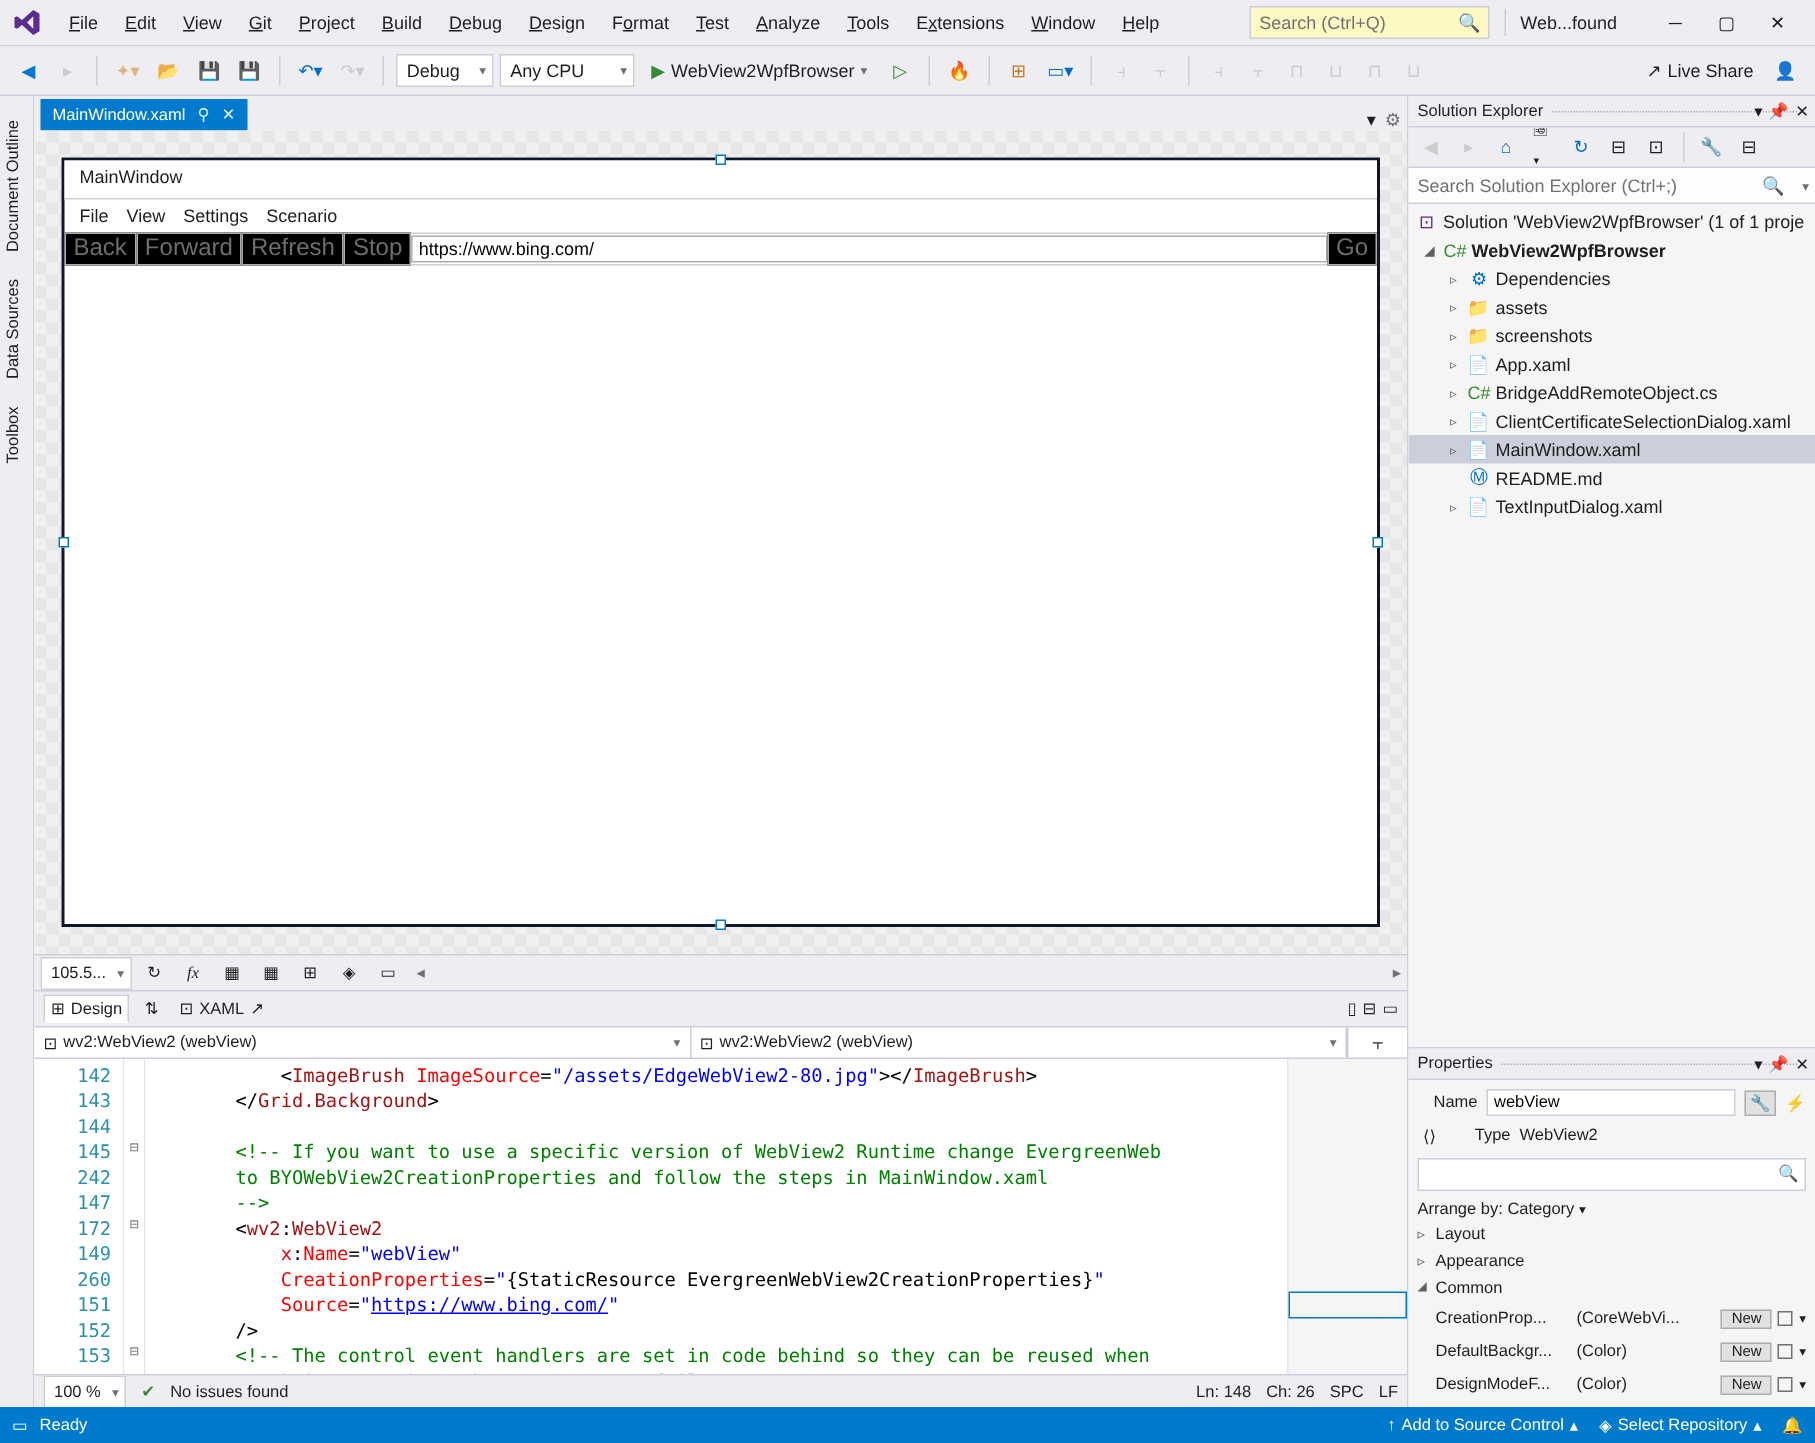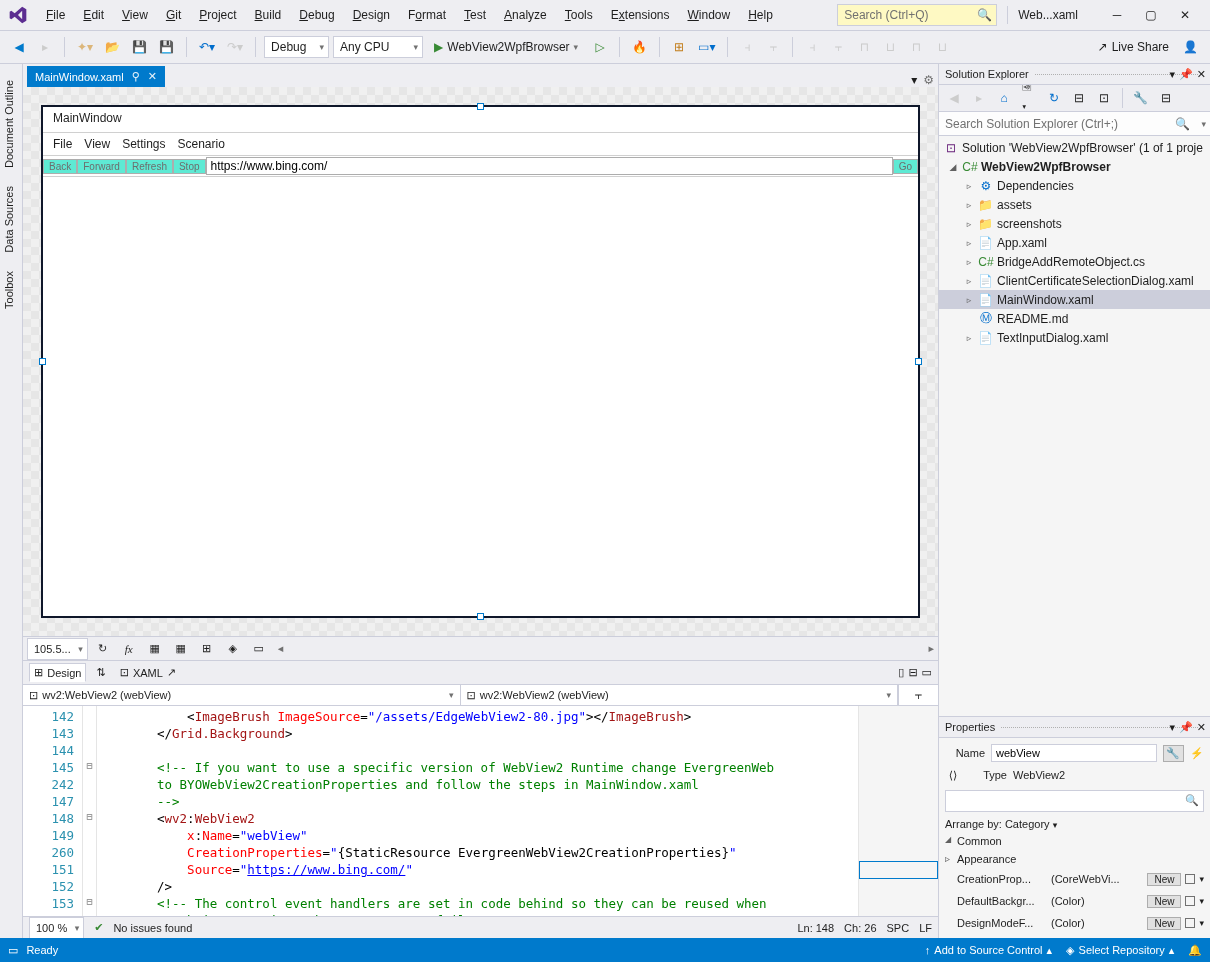--- a/index.html
+++ b/index.html
@@ -42,21 +42,21 @@
 
 
 .designer { flex: 1; background: #f0f0f0; position: relative; overflow: hidden; }
 .checker { position: absolute; inset: 0;
   background-image: linear-gradient(45deg,#e6e6e6 25%,transparent 25%),linear-gradient(-45deg,#e6e6e6 25%,transparent 25%),linear-gradient(45deg,transparent 75%,#e6e6e6 75%),linear-gradient(-45deg,transparent 75%,#e6e6e6 75%);
   background-size: 16px 16px; background-position: 0 0,0 8px,8px -8px,-8px 0; }
 .design-canvas { position: absolute; left: 18px; top: 18px; right: 18px; bottom: 18px; background: #fff; border: 2px solid #0f172a; }
 .mock-titlebar { height: 26px; background: #fff; border-bottom: 1px solid #d0d0d0; padding: 4px 10px; font-size: 12px; }
 .mock-menubar { height: 22px; display: flex; align-items: center; gap: 12px; padding: 0 10px; font-size: 12px; }
 .mock-toolbar { height: 22px; display: flex; align-items: center; border-top: 1px solid #d0d0d0; border-bottom: 1px solid #d0d0d0; }
-.mock-toolbar button { border: 1px solid #adadad; background: #5eead4; color: #6d6d6d; padding: 1px 5px; font-size: 10px; }
+.mock-toolbar button { border: 1px solid #adadad; background: #000000; color: #6d6d6d; padding: 1px 5px; font-size: 16px; }
 .mock-url { flex: 1; border: 1px solid #adadad; height: 18px; padding: 0 4px; font-size: 12px; }
 .handle { position: absolute; width: 7px; height: 7px; border: 1px solid #007acc; background: #fff; }
 
 
 .design-toolbar { height: 24px; background: #eeeef2; border-top: 1px solid #cccedb; display: flex; align-items: center; padding: 0 4px; gap: 4px; font-size: 11px; }
 .split-tabs { height: 24px; background: #eeeef2; border-top: 1px solid #cccedb; display: flex; align-items: center; padding: 0 6px; gap: 10px; font-size: 11px; position: relative; }
 .split-tab { display: flex; align-items: center; gap: 4px; padding: 2px 4px; }
 .split-tab.active { background: #fff; border: 1px solid #cccedb; border-bottom-color: #fff; }
 
 
@@ -144,21 +144,21 @@
       <div class="menu-item"><u>A</u>nalyze</div>
       <div class="menu-item"><u>T</u>ools</div>
       <div class="menu-item">E<u>x</u>tensions</div>
       <div class="menu-item"><u>W</u>indow</div>
       <div class="menu-item"><u>H</u>elp</div>
     </div>
   <div class="search-box">
     <span>Search (Ctrl+Q)</span>
     <span class="mag">🔍</span>
   </div>
-  <div class="solution-name">Web...xaml</div>
+  <div class="solution-name">Web...found</div>
   <div class="window-controls">
     <div class="window-btn">─</div>
     <div class="window-btn">▢</div>
     <div class="window-btn">✕</div>
   </div>
 </div>
 
 <div class="toolbar">
   <div class="tb-btn" style="color:#007acc">◀</div>
   <div class="tb-btn" style="color:#ccc">▸</div>
@@ -284,21 +284,21 @@
     </div>
 
     <div class="editor-wrap">
       <div class="gutter" id="gutter">
           <div>142</div>
           <div>143</div>
           <div>144</div>
           <div>145</div>
           <div>242</div>
           <div>147</div>
-          <div>148</div>
+          <div>172</div>
           <div>149</div>
           <div>260</div>
           <div>151</div>
           <div>152</div>
           <div>153</div>
           <div>154</div>
         </div>
       <div class="fold-gutter" id="fold">
           <div>&nbsp;</div>
           <div>&nbsp;</div>
@@ -453,22 +453,23 @@
         <div class="prop-row">
           <span style="width:16px;text-align:center">⟨⟩</span>
           <label>Type</label>
           <span>WebView2</span>
         </div>
         <div class="prop-search">
             <span class="mag">🔍</span>
           </div>
         <div style="padding:2px 0"><span>Arrange by: Category</span> <span style="font-size:9px">▾</span></div>
         <div id="prop-cats">
+            <div class="prop-cat">Layout</div>
+            <div class="prop-cat">Appearance</div>
             <div class="prop-cat expanded">Common</div>
-            <div class="prop-cat">Appearance</div>
           </div>
         <div id="prop-rows">
             <div class="prop-grid-row">
               <span class="name">CreationProp...</span>
               <span class="val">(CoreWebVi...</span>
               <span class="newbtn">New</span>
               <span class="sq"></span>
               <span style="font-size:9px">▾</span>
             </div>
             <div class="prop-grid-row">

